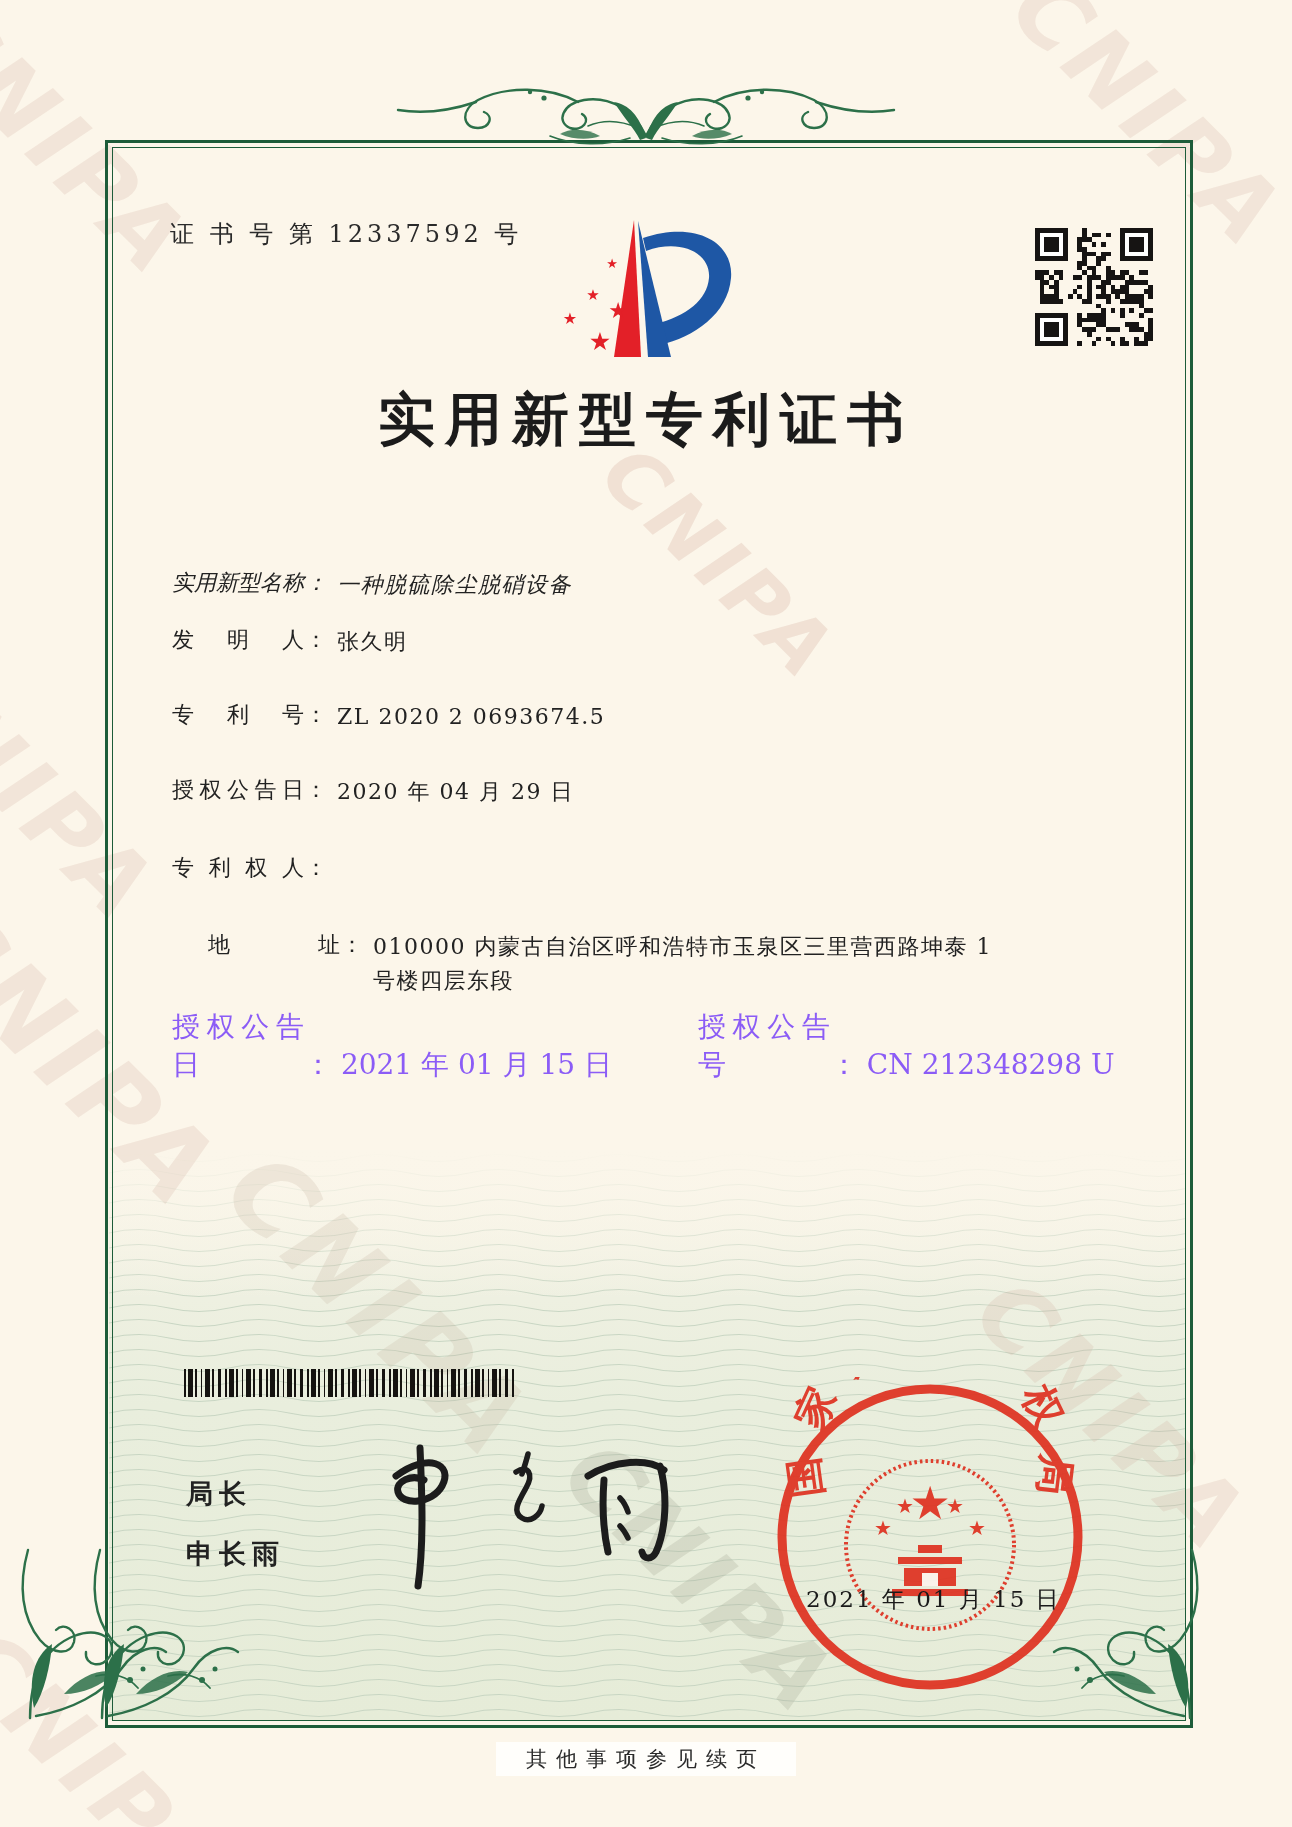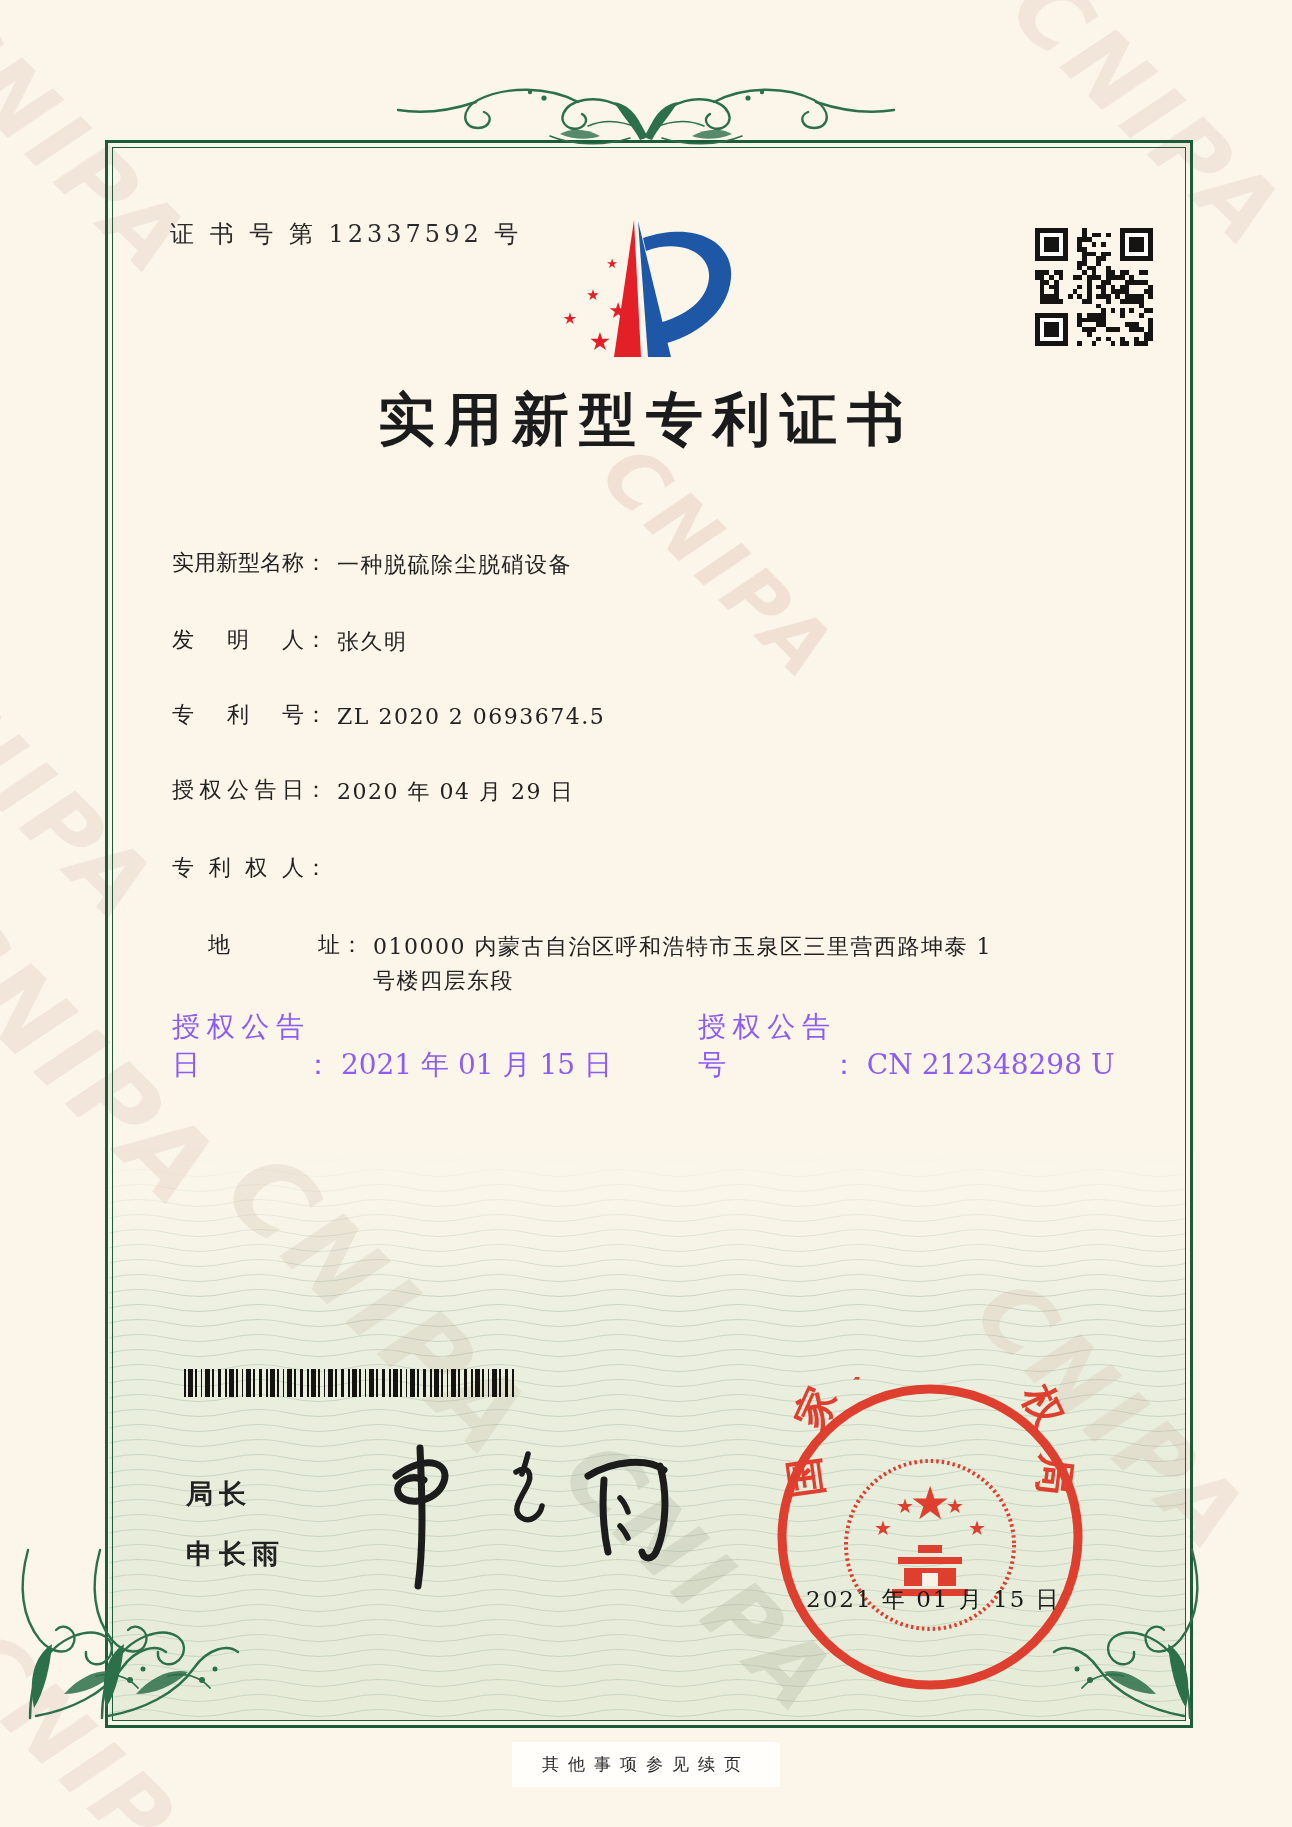--- a/index.html
+++ b/index.html
@@ -52,21 +52,21 @@
       #151310 34px 37px,transparent 37px 41px);}
 
   .officer{position:absolute;left:186px;top:1476px;font-family:"DejaVu Sans",sans-serif;
            font-weight:600;font-size:27px;color:#222;letter-spacing:6px;}
   .officer .name{margin-top:24px;}
 
   .pageno{position:absolute;left:105px;top:1672px;width:1082px;text-align:center;
           font-size:20px;letter-spacing:3px;color:#333;}
 
   .note{position:absolute;left:50%;transform:translateX(-50%);top:1742px;background:#fffefb;
-        padding:11px 30px;font-size:17px;letter-spacing:9px;color:#2b2b2b;}
+        padding:3px 30px;font-size:21px;letter-spacing:9px;color:#2b2b2b;}
 
   .seal{position:absolute;left:770px;top:1377px;width:320px;height:320px;z-index:4;
         mix-blend-mode:multiply;opacity:.93;}
   .seal-date{position:absolute;left:806px;top:1584px;font-size:23px;letter-spacing:2px;
              color:#1a1a1a;z-index:5;}
 
   .sig{position:absolute;left:368px;top:1434px;z-index:4;}
   .orn{position:absolute;z-index:4;pointer-events:none;}
   .logo{position:absolute;left:548px;top:216px;width:202px;height:142px;}
   .qr{position:absolute;left:1035px;top:228px;width:118px;height:118px;}
@@ -337,21 +337,21 @@
         <rect x="16" y="24" width="1" height="1" fill="#161413"></rect>
         <rect x="18" y="24" width="1" height="1" fill="#161413"></rect>
         <rect x="19" y="24" width="1" height="1" fill="#161413"></rect>
         <rect x="21" y="24" width="1" height="1" fill="#161413"></rect>
         <rect x="22" y="24" width="1" height="1" fill="#161413"></rect>
         <rect x="23" y="24" width="1" height="1" fill="#161413"></rect>
       </svg>
 
     <div class="title">实用新型专利证书</div>
 
-    <div class="row" style="top:548px;">
+    <div class="row" style="top:568px;font-style:italic;">
       <span class="lbl">实用新型名称</span>
         <span class="colon">：</span>
       <span class="val">一种脱硫除尘脱硝设备</span>
     </div>
     <div class="row" style="top:625px;">
       <span class="lbl">发明人</span>
         <span class="colon">：</span>
       <span class="val">张久明</span>
     </div>
     <div class="row" style="top:700px;">

